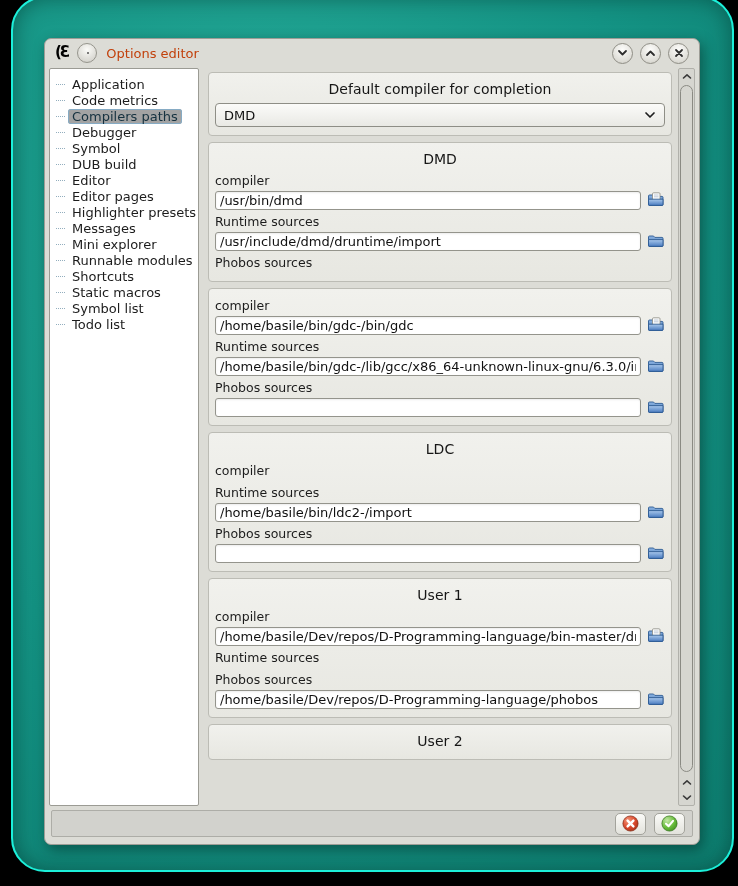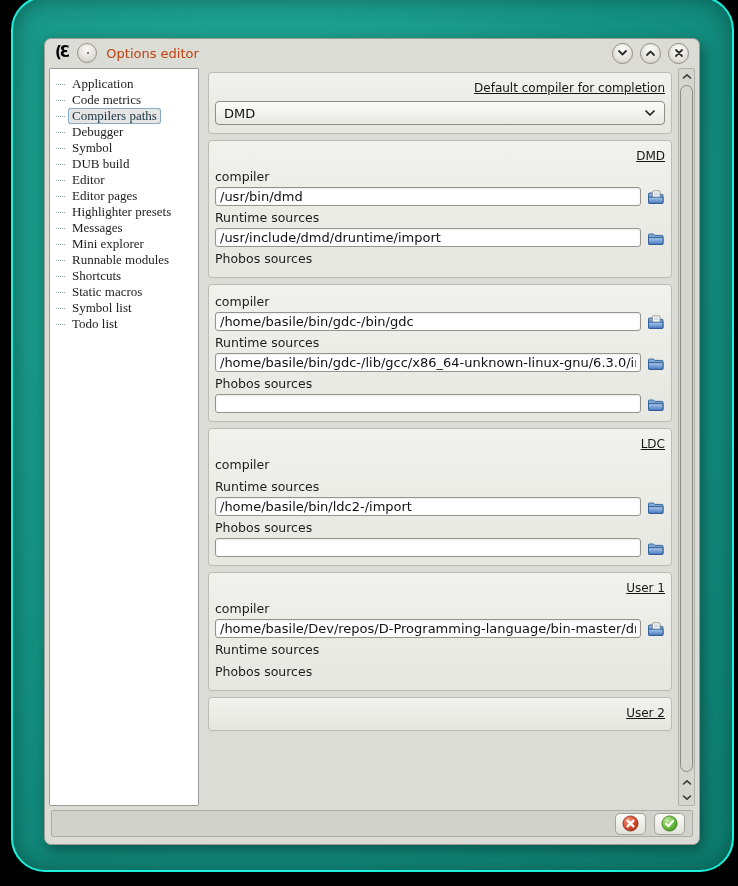--- a/index.html
+++ b/index.html
@@ -34,34 +34,34 @@
                background:radial-gradient(circle at 50% 30%, #fdfdfb, #deddd7 70%, #c7c6bf);
                border:1px solid #8f8e86; display:flex; align-items:center; justify-content:center; }
 
   .content { flex:1; display:flex; margin:1px 4px 2px 4px; min-height:0; }
 
   
   .sidebar { width:150px; flex:0 0 150px; background:#fff; border:1px solid #9b9b94;
              border-radius:2px; padding:7px 2px 2px 6px; overflow:hidden; }
   .tree-item { display:flex; align-items:center; height:16px; font-size:13px; color:#1c1c1c; }
   .branch { width:9px; flex:0 0 9px; border-top:1px dotted #93aebe; margin-right:3px; }
-  .tree-item .label { padding:0 4px; border-radius:3px; white-space:nowrap;font-family:Liberation Serif, serif; }
-  .tree-item.selected .label { background:#e5e5e5; box-shadow:0 0 0 1px #86abc4 inset; color:#15313f; }
+  .tree-item .label { padding:0 4px; border-radius:3px; white-space:nowrap; }
+  .tree-item.selected .label { background:#a3a3a3; box-shadow:0 0 0 1px #86abc4 inset; color:#15313f; }
 
   .splitter { width:6px; flex:0 0 6px; }
 
   
   .main { flex:1; display:flex; min-width:0; }
   .scrollarea { flex:1; min-width:0; overflow:hidden; display:flex; flex-direction:column;
                 gap:6px; padding:4px 3px 0 3px; }
   .group { background:linear-gradient(#f1f1ed,#e7e7e1); border:1px solid #bcbcb5;
            border-radius:4px; padding:5px 6px 8px 6px; flex:0 0 auto; }
-  .group-title { text-align:right; font-size:12px; color:#161616; padding:3px 0 2px 0;text-decoration:underline; }
+  .group-title { text-align:center; font-size:14px; color:#161616; padding:3px 0 2px 0; }
   .field-label { text-align:left; font-size:12.5px; color:#1c1c1c; padding:4px 0 3px 0; }
-  .field-row { display:flex; align-items:flex-end; gap:5px; }
+  .field-row { display:flex; align-items:flex-start; gap:5px; }
   .field-row input { flex:1; min-width:0; height:19px; background:#fff;
                      border:1px solid #94948c; border-radius:3px; padding:0 4px;
                      font:13px "DejaVu Sans", sans-serif; color:#111;
                      box-shadow: inset 0 1px 2px rgba(0,0,0,.08); white-space:nowrap; }
   .icon-btn { width:19px; height:17px; flex:0 0 19px; background:none; border:none;
               padding:0; cursor:pointer; display:flex; align-items:center; justify-content:center; }
 
   .combobox { height:24px; margin-top:4px; display:flex; align-items:center; padding:0 8px;
               background:linear-gradient(#fbfbf9,#e9e9e4); border:1px solid #8e8e86;
               border-radius:4px; font-size:13px; color:#111; cursor:default; }
@@ -347,20 +347,31 @@
                       <path d="M1.5 4 q0-1 1-1 h4 l1.3 1.4 h7.2 q1 0 1 1 v7 q0 1-1 1 h-12.5 q-1 0-1-1 z" fill="url(#foldG)" stroke="#2d5a92" stroke-width="0.9"></path>
                       <rect x="5.5" y="0.8" width="7.5" height="8.5" rx="1" fill="#fdfdfb" stroke="#8a8a84" stroke-width="0.8"></rect>
                       <path d="M7 3 h4.5 M7 4.8 h4.5" stroke="#b7c4d6" stroke-width="0.9"></path>
                       <path d="M1.5 7.2 h14.5 v5.2 q0 1-1 1 h-12.5 q-1 0-1-1 z" fill="url(#foldF)" stroke="#2d5a92" stroke-width="0.9"></path>
                     </svg>
                 </span>
               </button>
             </div>
             <div class="field-label">Runtime sources</div>
             <div class="field-label">Phobos sources</div>
+            <div class="field-row">
+              <input value="/home/basile/Dev/repos/D-Programming-language/phobos" style="">
+              <button class="icon-btn">
+                <span>
+                  <svg width="17" height="15" viewBox="0 0 17 15">
+                      <path d="M1.5 4 q0-1 1-1 h4 l1.3 1.4 h7.2 q1 0 1 1 v7 q0 1-1 1 h-12.5 q-1 0-1-1 z" fill="url(#foldG)" stroke="#2d5a92" stroke-width="0.9"></path>
+                      <path d="M1.5 6.6 h14.5 v5.8 q0 1-1 1 h-12.5 q-1 0-1-1 z" fill="url(#foldF)" stroke="#2d5a92" stroke-width="0.9"></path>
+                    </svg>
+                </span>
+              </button>
+            </div>
           </div>
 
           <div class="group group-partial">
             <div class="group-title">User 2</div>
           </div>
 
         </div>
 
         <div class="vscroll">
           <div class="sb-btn">

